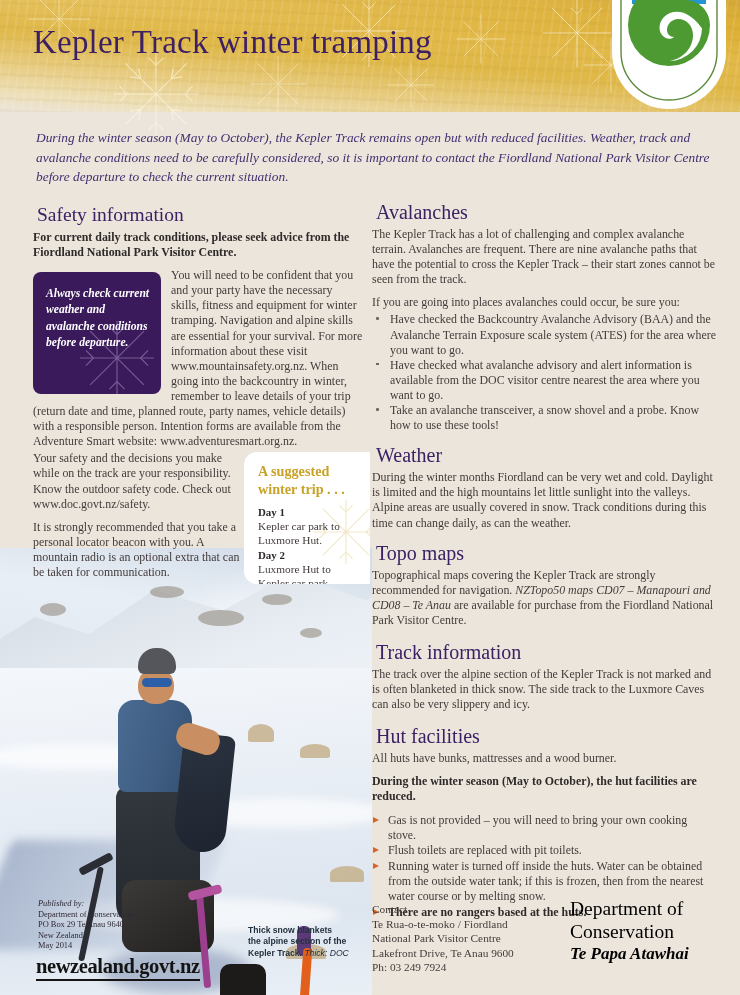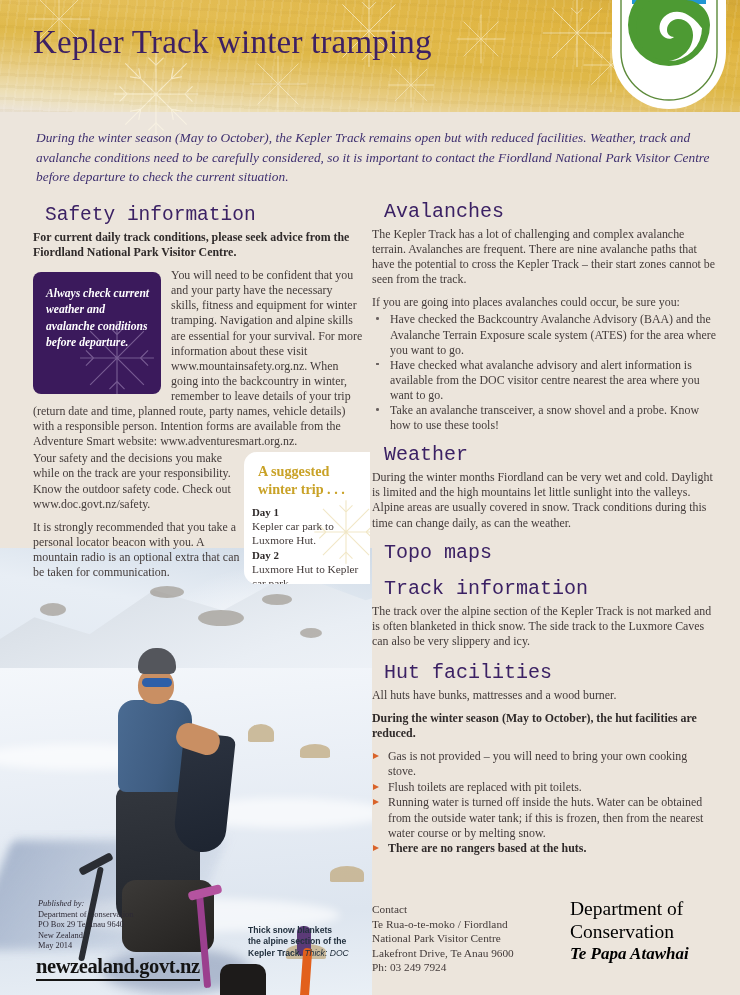--- a/index.html
+++ b/index.html
@@ -86,22 +86,22 @@
   .intro{
     position:absolute;left:36px;top:128px;width:680px;
     font-style:italic;font-size:13.4px;line-height:19.6px;color:#3f3070;
   }
 
   
   .colL{position:absolute;left:33px;top:203px;width:330px;z-index:3;}
   .colR{position:absolute;left:372px;top:200px;width:346px;z-index:3;}
 
   h2{
-    margin:0 0 3px 12px;font-weight:400;color:#3b2164;
-    font-size:19.5px;line-height:24px;font-family:Liberation Mono, monospace;
+    margin:0 0 3px 4px;font-weight:400;color:#3b2164;
+    font-size:19.5px;line-height:24px;font-family:Liberation Serif, serif;
   }
   .colR h2{font-size:20px;}
   p{margin:0 0 8px 0;color:#433b3a;font-size:11.9px;line-height:15.1px;}
   .lead{font-weight:bold;color:#2f2a2a;}
 
   
   .callout{
     float:left;width:128px;height:122px;margin:4px 10px 4px 0;
     background:#3b1a5c;border-radius:8px;position:relative;overflow:hidden;
   }
@@ -120,21 +120,21 @@
     position:absolute;left:244px;top:452px;width:126px;height:132px;
     background:#ffffff;border-radius:13px 0 0 13px;overflow:hidden;z-index:5;
     box-shadow:0 0 0 0 rgba(0,0,0,0);
   }
   .tripbox .th{
     position:absolute;left:14px;top:11px;right:14px;color:#c9a227;
     font-size:14.2px;line-height:17.5px;font-weight:bold;
   }
   .tripbox .dlabel{font-weight:bold;color:#2f2a2a;font-size:10.9px;line-height:14px;}
   .tripbox .dtext{color:#433b3a;font-size:11.3px;line-height:14.3px;}
-  .tripbox .day{position:absolute;left:8px;right:6px;}
+  .tripbox .day{position:absolute;left:14px;right:6px;}
   .tripbox .tflake{position:absolute;right:-12px;top:44px;opacity:.5;}
 
   
   ul{margin:0 0 7px 0;padding:0;list-style:none;}
   li{position:relative;padding-left:18px;color:#433b3a;font-size:11.9px;line-height:15.1px;margin-bottom:0;}
   li .dot{position:absolute;left:4px;top:5px;width:2.6px;height:2.6px;background:#6a6260;border-radius:50%;}
   ul.tri li{padding-left:16px;margin-bottom:.5px;}
   ul.tri li .tri{
     position:absolute;left:1px;top:4px;width:0;height:0;
     border-left:6px solid #d9632a;border-top:3.6px solid transparent;border-bottom:3.6px solid transparent;
@@ -320,20 +320,21 @@
       <li><span class="dot"></span><span>Have checked the Backcountry Avalanche Advisory (BAA) and the Avalanche Terrain Exposure scale system (ATES) for the area where you want to go.</span></li>
       <li><span class="dot"></span></li>
       <li><span class="dot"></span><span>Have checked what avalanche advisory and alert information is available from the DOC visitor centre nearest the area where you want to go.</span></li>
       <li><span class="dot"></span><span>Take an avalanche transceiver, a snow shovel and a probe. Know how to use these tools!</span></li>
     </ul>
 
     <h2 style="margin-top:10px;">Weather</h2>
     <p>During the winter months Fiordland can be very wet and cold. Daylight is limited and the high mountains let little sunlight into the valleys. Alpine areas are usually covered in snow. Track conditions during this time can change daily, as can the weather.</p>
 
     <h2 style="margin-top:10px;">Topo maps</h2>
+    <p><span>Topographical maps covering the Kepler Track are strongly recommended for navigation. </span><i>NZTopo50 maps CD07 – Manapouri and CD08 – Te Anau</i><span> are available for purchase from the Fiordland National Park Visitor Centre.</span></p>
 
     <h2 style="margin-top:12px;">Track information</h2>
     <p>The track over the alpine section of the Kepler Track is not marked and is often blanketed in thick snow. The side track to the Luxmore Caves can also be very slippery and icy.</p>
 
     <h2 style="margin-top:12px;">Hut facilities</h2>
     <p>All huts have bunks, mattresses and a wood burner.</p>
     <p class="lead">During the winter season (May to October), the hut facilities are reduced.</p>
     <ul class="tri">
       <li><span class="tri"></span><span>Gas is not provided – you will need to bring your own cooking stove.</span></li>
       <li><span class="tri"></span><span>Flush toilets are replaced with pit toilets.</span></li>

